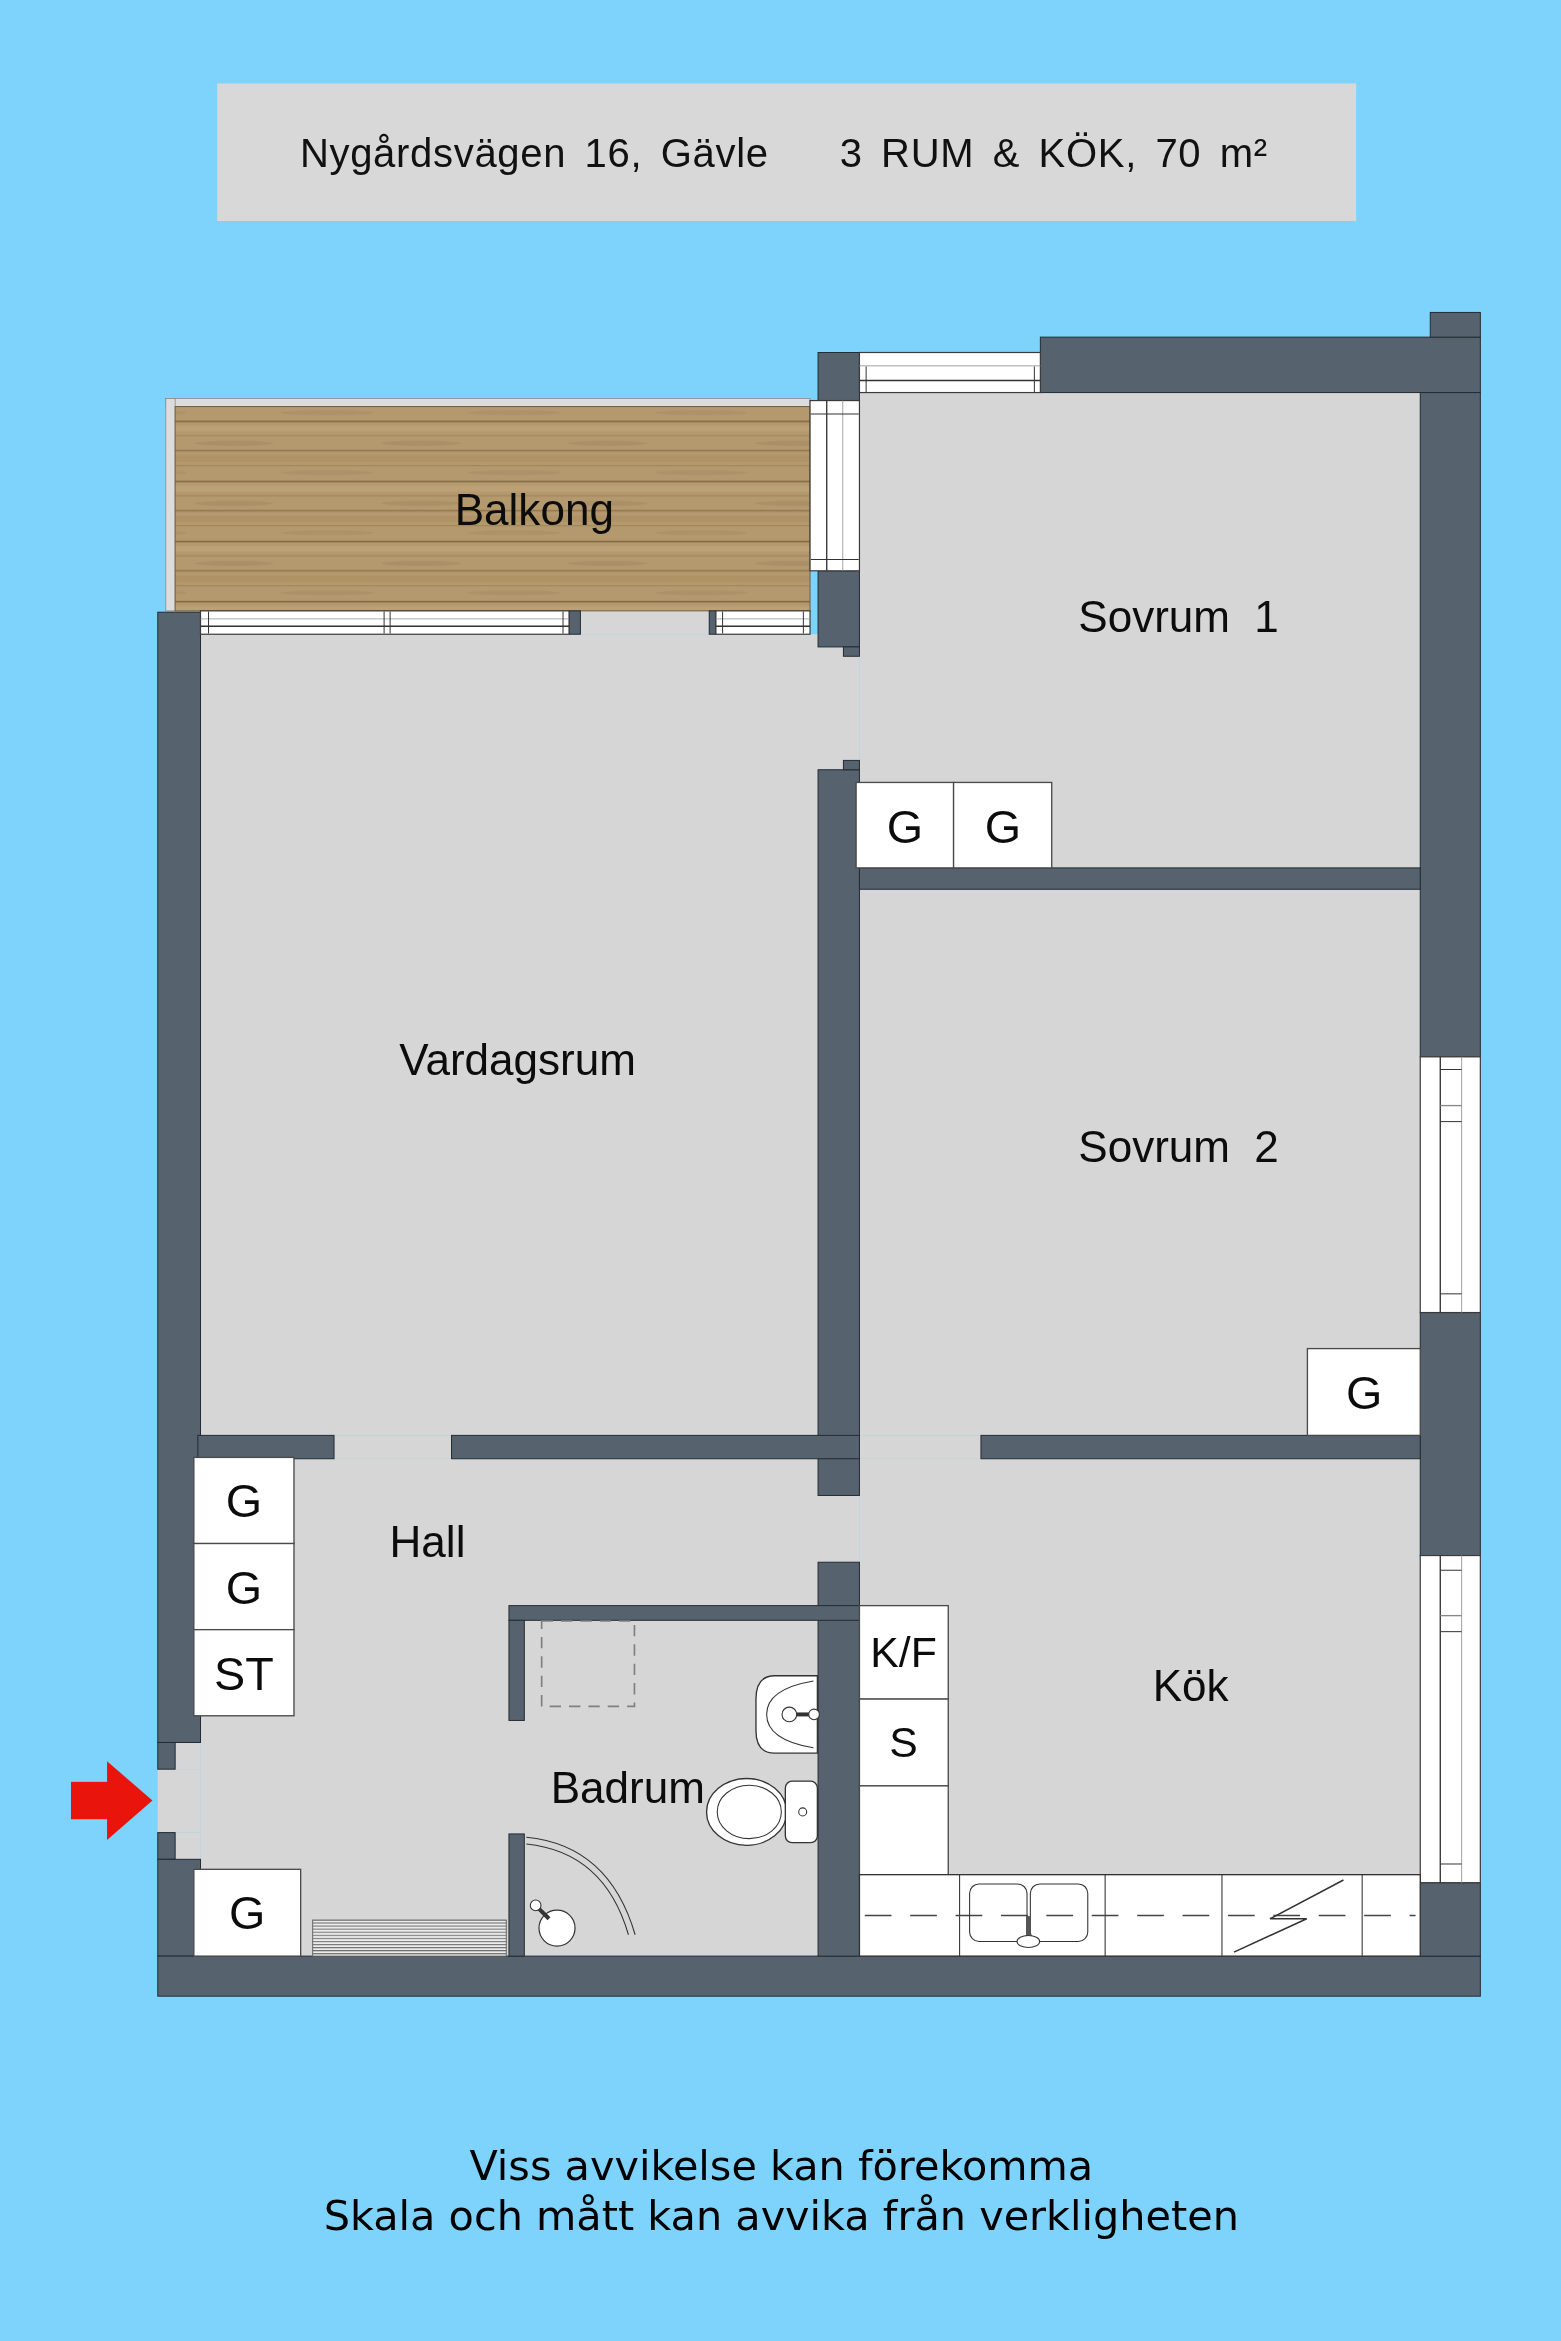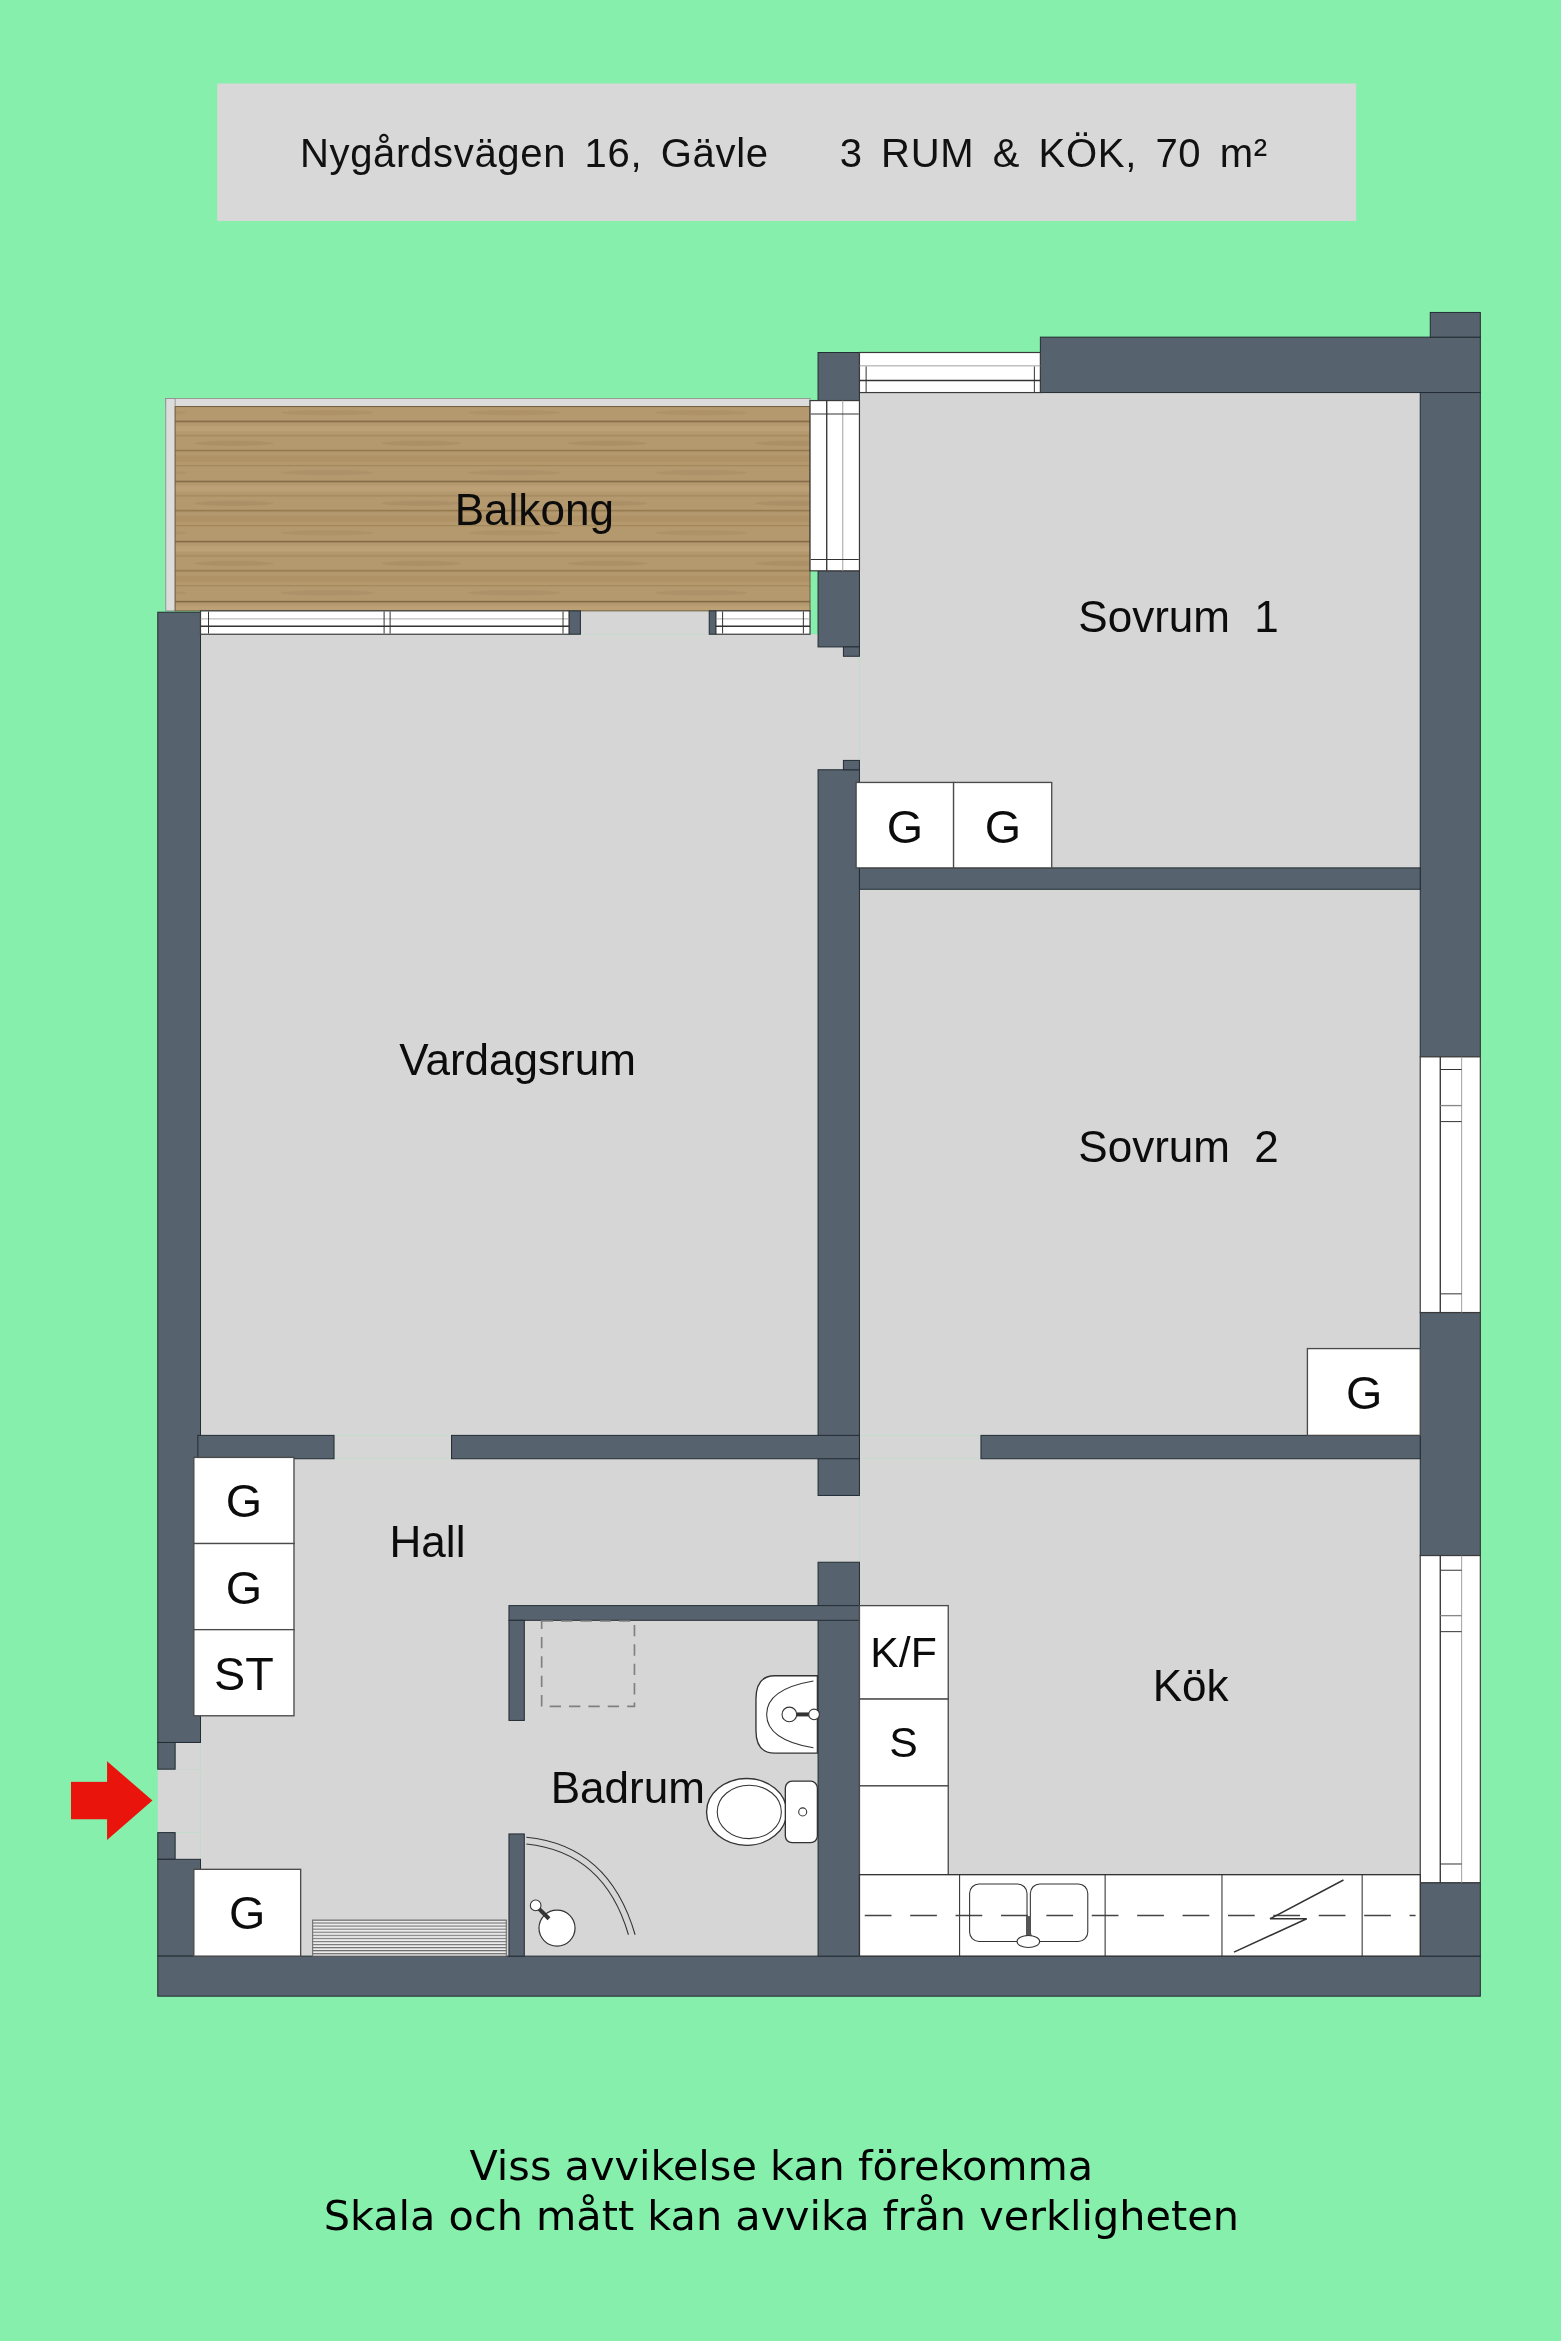--- a/index.html
+++ b/index.html
@@ -1,16 +1,16 @@
 <!DOCTYPE html>
 <html style="font-size:10.7px"><head>
 <meta charset="utf-8">
 <style>
   html,body{margin:0;padding:0;background:#ffffff;}
-  .page{width:1562px;height:2342px;position:relative;background:#86efac;}
+  .page{width:1562px;height:2342px;position:relative;background:#7dd3fc;}
   svg{display:block;}
   .floor{fill:#d6d6d6;}
   .wall{fill:#56626e;stroke:#242c34;stroke-width:1.5;}
   .whitebox{fill:#ffffff;stroke:#4a4a4a;stroke-width:2;}
   .winbox{fill:#ffffff;stroke:#3a3a3a;stroke-width:1.8;}
   .fix{fill:#ffffff;stroke:#333;stroke-width:2;}
   .fixthin{fill:none;stroke:#333;stroke-width:1.6;}
   .roomlabel{font-family:"Liberation Sans",sans-serif;font-size:66px;fill:#0c0c0c;text-anchor:middle;}
   .wspace{word-spacing:18px;}
   .closetlabel{font-family:"Liberation Sans",sans-serif;font-size:70px;fill:#0c0c0c;text-anchor:middle;}

